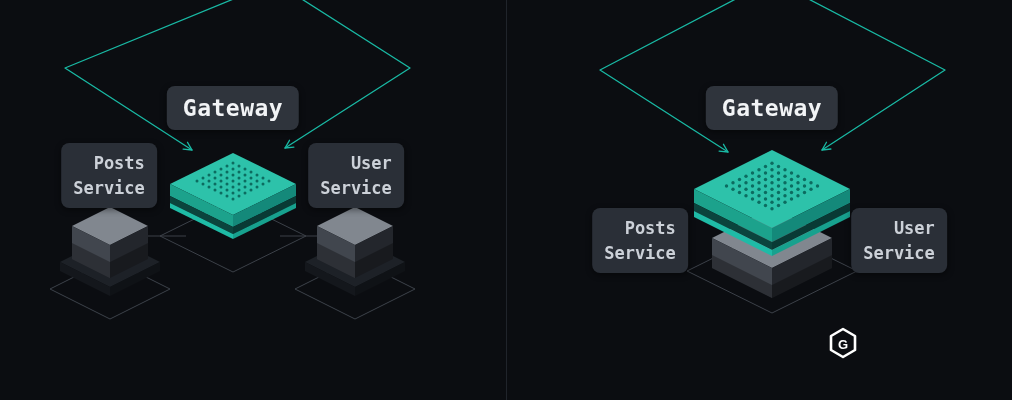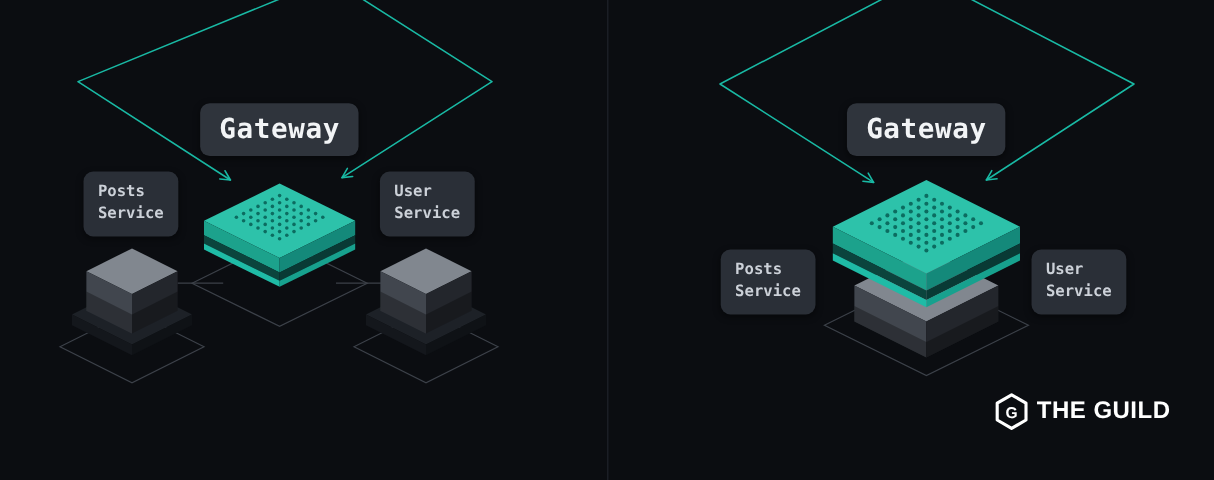--- a/index.html
+++ b/index.html
@@ -6,22 +6,22 @@
   .canvas{position:relative;width:1012px;height:400px;background:#0b0d11;overflow:hidden;
           font-family:"DejaVu Sans Mono", monospace;}
   svg{position:absolute;left:0;top:0;}
   .wire{fill:none;stroke:#3c4149;stroke-width:1;}
   .conn{stroke:#3c4149;stroke-width:1;}
   .arrow{fill:none;stroke:#19b9a4;stroke-width:1.3;stroke-linecap:round;stroke-linejoin:round;}
   .label{position:absolute;transform:translateX(-50%);border-radius:8px;
          box-shadow:0 2px 6px rgba(0,0,0,.45);}
   .gw{background:#2f343c;color:#f2f4f6;font-size:23px;font-weight:bold;
       padding:9px 16px;letter-spacing:.5px;}
-  .svc{background:#2a2f37;color:#ccd1d8;font-size:13px;font-weight:bold;
-       padding:8px 12px;line-height:1.45;white-space:pre-line;text-align:left;}
+  .svc{background:#2a2f37;color:#ccd1d8;font-size:17px;font-weight:bold;
+       padding:8px 12px;line-height:1.45;white-space:pre-line;text-align:right;}
   .brand-text{position:absolute;left:864px;top:331px;color:#ffffff;
               font-family:"Liberation Sans", sans-serif;font-weight:800;
               font-size:20px;letter-spacing:.4px;}
 </style>
 </head>
 <body>
 
 <div class="canvas">
 
   <svg width="1012" height="400" viewBox="0 0 1012 400">
@@ -241,14 +241,13 @@
 Service</div>
   <div class="label svc" style="left:356px;top:143px;">User
 Service</div>
 
   <div class="label gw" style="left:772px;top:86px;">Gateway</div>
   <div class="label svc" style="left:640px;top:208px;">Posts
 Service</div>
   <div class="label svc" style="left:899px;top:208px;">User
 Service</div>
 
-  <div class="brand-text">THE GUILD</div>
 </div>
 
 </body></html>

